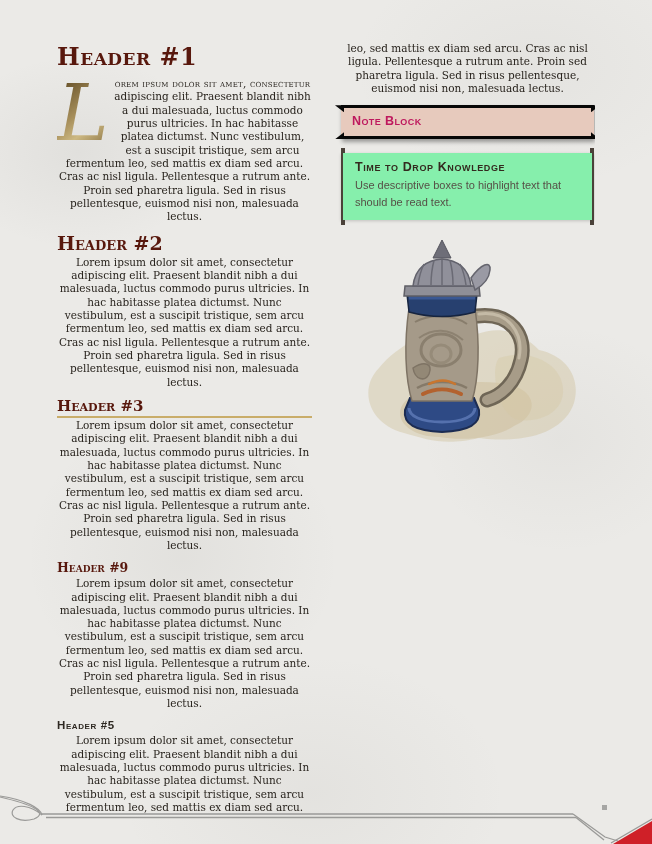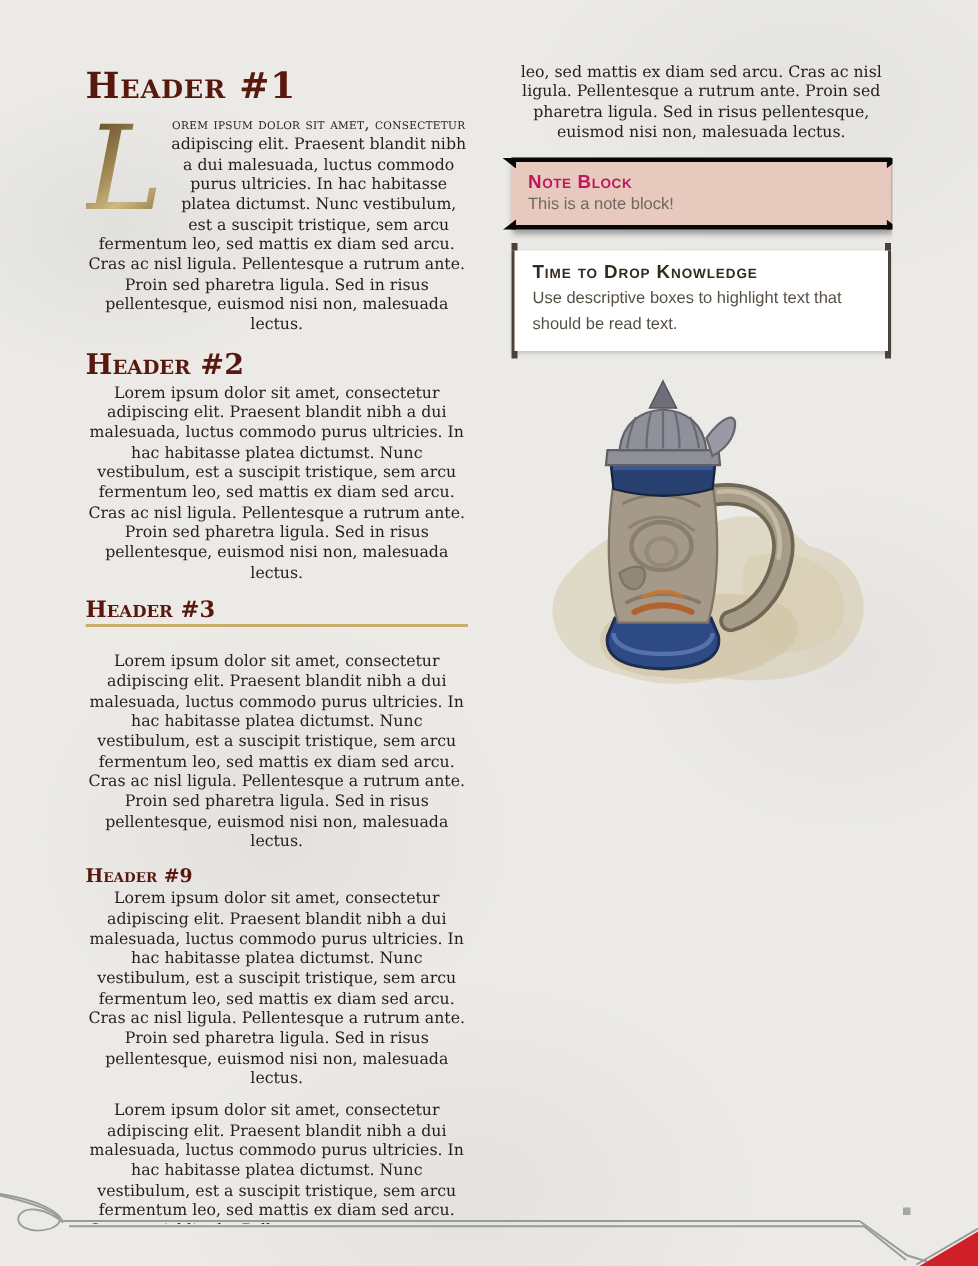--- a/index.html
+++ b/index.html
@@ -21,21 +21,21 @@
   p.body-text{
     font-size:10.5px;line-height:1.27;color:#231e18;margin:0 0 8px 0;
     text-align:center;
   }
   h1.hb,h2.hb,h3.hb,h4.hb{
     font-family:"DejaVu Serif",serif;font-variant:small-caps;color:#58180d;
     font-weight:700;margin:0;
   }
   h1.hb{font-size:24px;letter-spacing:0.5px;margin-bottom:6px;}
   h2.hb{font-size:19px;margin-top:4px;margin-bottom:2px;}
-  h3.hb{font-size:15px;margin-top:7px;margin-bottom:17px;border-bottom:2px solid #c9ad6a;padding-bottom:1px;}
+  h3.hb{font-size:15px;margin-top:7px;margin-bottom:1px;border-bottom:2px solid #c9ad6a;padding-bottom:1px;}
   h4.hb{font-size:12.5px;margin-top:7px;margin-bottom:2px;}
   h5.hb{
     font-family:"Liberation Sans",sans-serif;font-variant:small-caps;
     color:#2e2922;font-size:11.5px;font-weight:700;letter-spacing:0.6px;
     margin:9px 0 3px 0;
   }
 
   .dropcap{
     float:left;font-family:"DejaVu Serif",serif;font-style:italic;font-weight:400;
     font-size:78px;line-height:66px;height:72px;width:50px;margin:3px 6px 0 0;
@@ -63,21 +63,21 @@
     font-family:"Liberation Sans",sans-serif;font-size:11px;color:#6e6861;margin:2px 0 0 0;
   }
   .nb-corner{position:absolute;width:9px;height:7px;background:#070707;}
   .nb-corner.tl{top:-3px;left:-6px;clip-path:polygon(0 0,100% 0,100% 100%);}
   .nb-corner.tr{top:-3px;right:-6px;clip-path:polygon(0 0,100% 0,0 100%);}
   .nb-corner.bl{bottom:-3px;left:-6px;clip-path:polygon(100% 100%,0 100%,100% 0);}
   .nb-corner.br{bottom:-3px;right:-6px;clip-path:polygon(0 100%,100% 100%,0 0);}
 
   
   .desc-box{
-    position:relative;background:#ffffff;
+    position:relative;background:#86efac;
     border-left:2px solid #4a4139;border-right:2px solid #4a4139;
     padding:7px 12px 9px 12px;margin:0 1px 14px 1px;
     box-shadow:0 1px 3px rgba(0,0,0,0.18);
   }
   .desc-title{
     font-family:"Liberation Sans",sans-serif;font-variant:small-caps;font-weight:700;
     font-size:12.5px;color:#332a1e;letter-spacing:0.6px;margin:0 0 3px 0;
   }
   .desc-text{
     font-family:"Liberation Sans",sans-serif;font-size:11px;line-height:1.55;
@@ -110,34 +110,34 @@
 
       <h2 class="hb">Header #2</h2>
       <p class="body-text">Lorem ipsum dolor sit amet, consectetur adipiscing elit. Praesent blandit nibh a dui malesuada, luctus commodo purus ultricies. In hac habitasse platea dictumst. Nunc vestibulum, est a suscipit tristique, sem arcu fermentum leo, sed mattis ex diam sed arcu. Cras ac nisl ligula. Pellentesque a rutrum ante. Proin sed pharetra ligula. Sed in risus pellentesque, euismod nisi non, malesuada lectus.</p>
 
       <h3 class="hb">Header #3</h3>
       <p class="body-text">Lorem ipsum dolor sit amet, consectetur adipiscing elit. Praesent blandit nibh a dui malesuada, luctus commodo purus ultricies. In hac habitasse platea dictumst. Nunc vestibulum, est a suscipit tristique, sem arcu fermentum leo, sed mattis ex diam sed arcu. Cras ac nisl ligula. Pellentesque a rutrum ante. Proin sed pharetra ligula. Sed in risus pellentesque, euismod nisi non, malesuada lectus.</p>
 
       <h4 class="hb">Header #9</h4>
       <p class="body-text">Lorem ipsum dolor sit amet, consectetur adipiscing elit. Praesent blandit nibh a dui malesuada, luctus commodo purus ultricies. In hac habitasse platea dictumst. Nunc vestibulum, est a suscipit tristique, sem arcu fermentum leo, sed mattis ex diam sed arcu. Cras ac nisl ligula. Pellentesque a rutrum ante. Proin sed pharetra ligula. Sed in risus pellentesque, euismod nisi non, malesuada lectus.</p>
 
+      <h5 class="hb">Header #5</h5>
       <p class="body-text">Lorem ipsum dolor sit amet, consectetur adipiscing elit. Praesent blandit nibh a dui malesuada, luctus commodo purus ultricies. In hac habitasse platea dictumst. Nunc vestibulum, est a suscipit tristique, sem arcu fermentum leo, sed mattis ex diam sed arcu. Cras ac nisl ligula. Pellentesque a rutrum ante. Proin sed pharetra ligula. Sed in risus pellentesque, euismod nisi non, malesuada lectus.</p>
 
     </div>
 
     <div class="col">
       <p class="body-text">leo, sed mattis ex diam sed arcu. Cras ac nisl ligula. Pellentesque a rutrum ante. Proin sed pharetra ligula. Sed in risus pellentesque, euismod nisi non, malesuada lectus.</p>
 
       <div class="note-block">
         <span class="nb-corner tl"></span>
         <span class="nb-corner tr"></span>
         <span class="nb-corner bl"></span>
         <span class="nb-corner br"></span>
         <p class="note-title">Note Block</p>
-        <p class="note-text">This is a note block!</p>
       </div>
 
       <div class="desc-box">
         <span class="db-dot tl"></span>
         <span class="db-dot tr"></span>
         <span class="db-dot bl"></span>
         <span class="db-dot br"></span>
         <p class="desc-title">Time to Drop Knowledge</p>
         <p class="desc-text">Use descriptive boxes to highlight text that should be read text.</p>
       </div>

